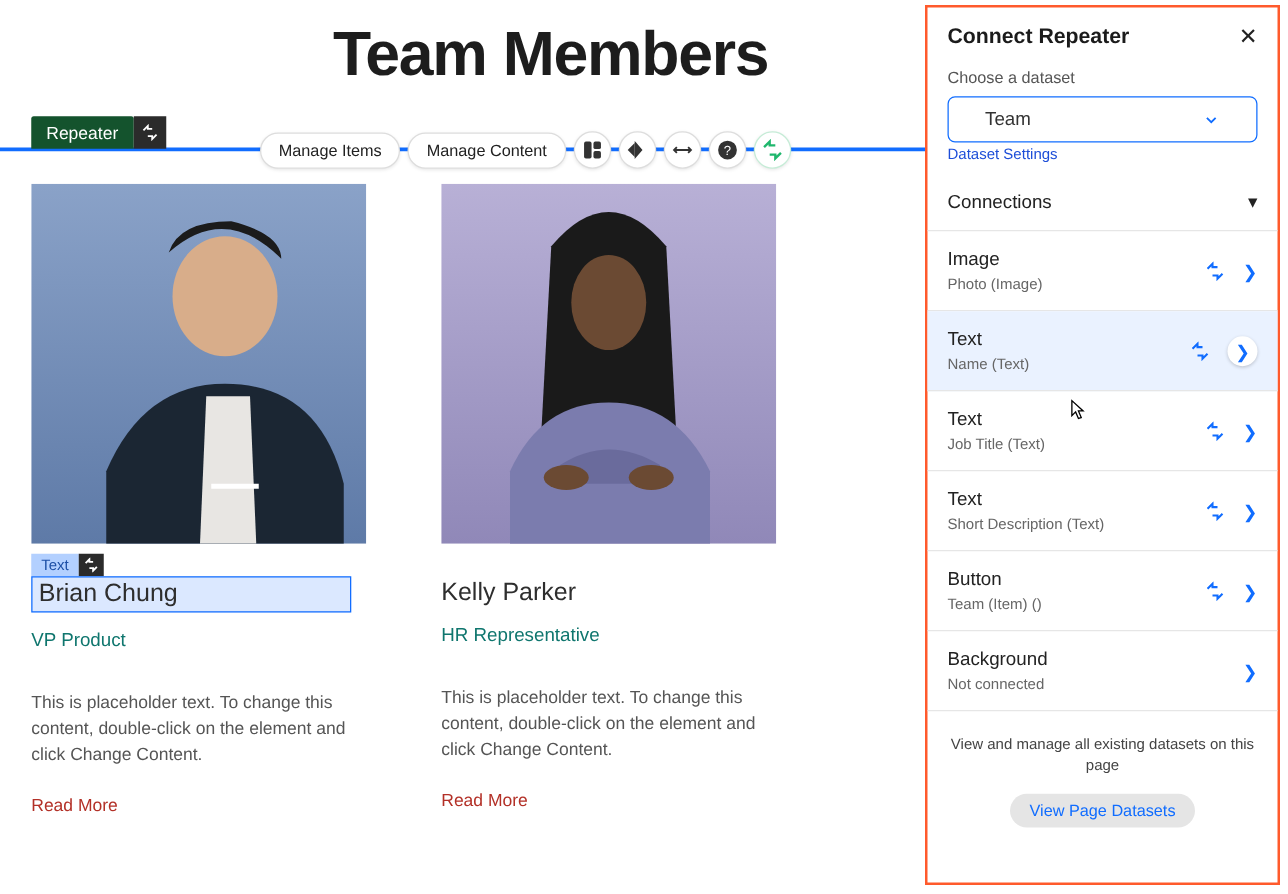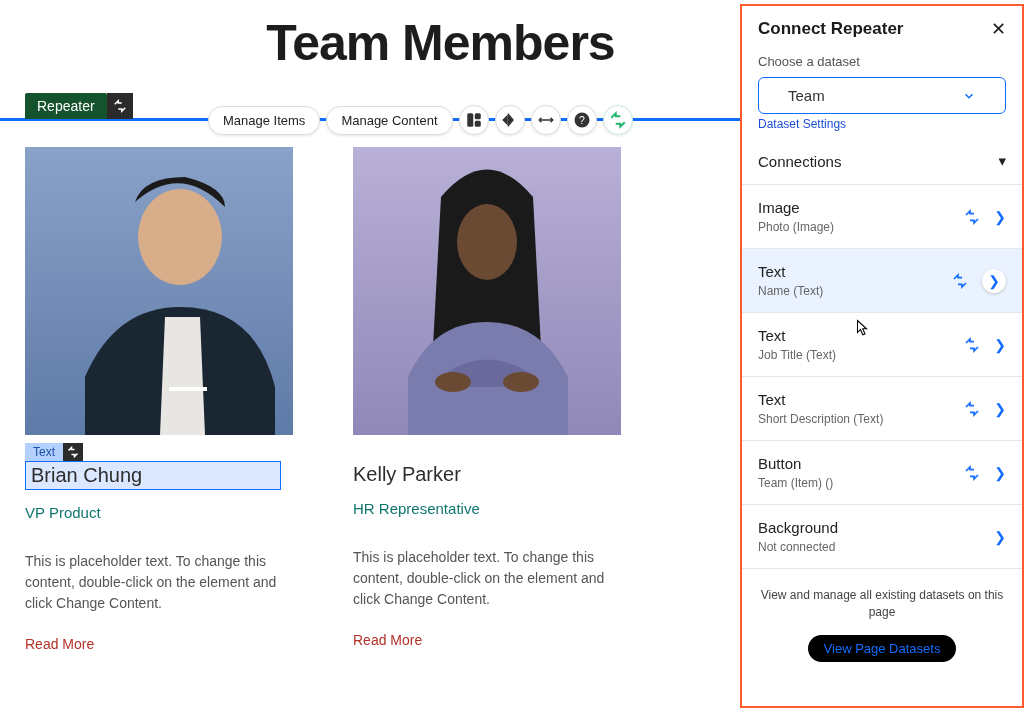--- a/index.html
+++ b/index.html
@@ -242,21 +242,21 @@
     padding: 18px 18px 10px 18px;
     text-align: center;
   }
   .panel-footer .ftext {
     font-size: 12px;
     color: #444;
     line-height: 1.4;
     margin-bottom: 14px;
   }
   .panel-footer .fbtn {
-    background: #000000;
+    background: #e5e5e5;
     color: #116dff;
     border-radius: 18px;
     padding: 6px 16px;
     font-size: 13px;
     display: inline-block;
     cursor: pointer;
   }
   svg { display: block; }
   .toolbar .circle svg { width: 18px; height: 18px; }
   .cursor-img {

